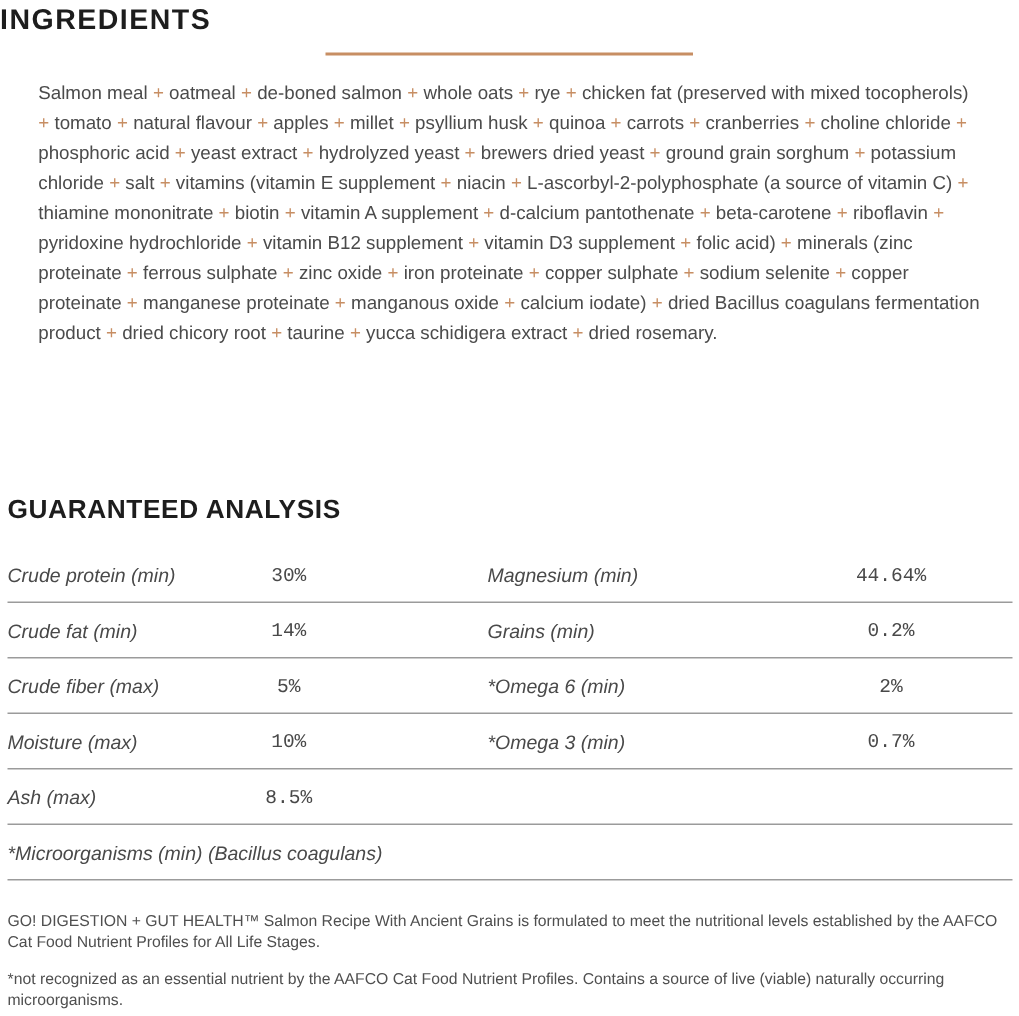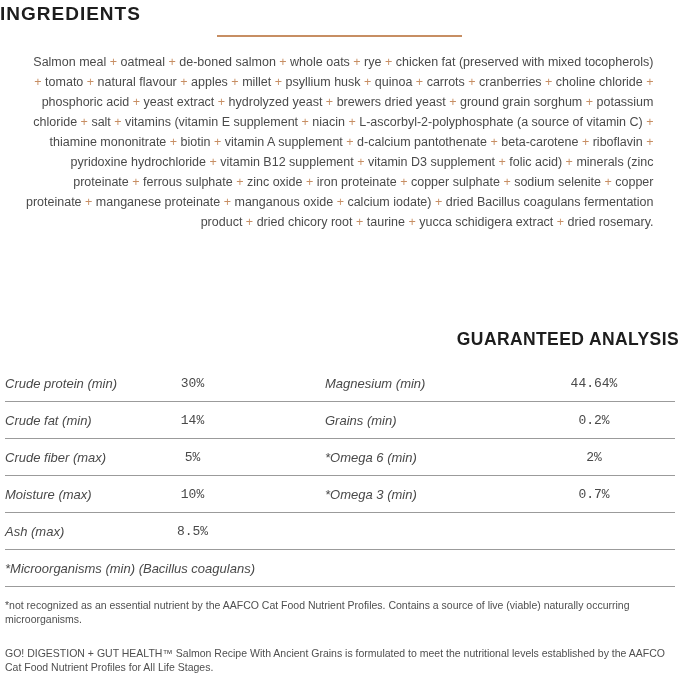--- a/index.html
+++ b/index.html
@@ -16,27 +16,27 @@
     margin-top: 3px; 
     font-size: 19px; font-weight: 800; letter-spacing: 1px;
     color: var(--heading);
   }
   .title-divider {
     width: 245px; height: 2px; background: var(--accent);
     margin: 10px auto 0;
   }
   .ingredients-text {
     margin: 15px auto 0; width: 628px;
-    font-size: 12.5px; line-height: 20px; text-align: right;
+    font-size: 12.5px; line-height: 20px; text-align: left;
     color: var(--body);
   }
   .ingredients-text .plus { color: var(--accent); }
 
   .ga-title {
-    margin: 97px 0 0 5px; text-align: right;
+    margin: 97px 0 0 5px; text-align: left;
     font-size: 17.5px; font-weight: 800; letter-spacing: 0.4px;
     color: var(--heading);
   }
 
   .ga-table { margin: 15px 4px 0 5px; }
   .ga-row {
     display: grid;
     grid-template-columns: 130px 115px 75px 188px 162px;
     height: 37px; align-items: center;
     border-bottom: 1px solid var(--rule);
@@ -100,17 +100,17 @@
         <div class="c2">8.5%</div>
         <div class="c3"></div>
         <div class="c4"></div>
         <div class="c5"></div>
       </div>
       <div class="ga-row wide">
         <div class="c1">*Microorganisms (min) (Bacillus coagulans)</div>
       </div>
     </div>
 
+  <p class="footnote footnote-2">GO! DIGESTION + GUT HEALTH™ Salmon Recipe With Ancient Grains is formulated to meet the nutritional levels established by the AAFCO Cat Food Nutrient Profiles for All Life Stages.</p>
+
   <p class="footnote footnote-1">*not recognized as an essential nutrient by the AAFCO Cat Food Nutrient Profiles. Contains a source of live (viable) naturally occurring microorganisms.</p>
-
-  <p class="footnote footnote-2">GO! DIGESTION + GUT HEALTH™ Salmon Recipe With Ancient Grains is formulated to meet the nutritional levels established by the AAFCO Cat Food Nutrient Profiles for All Life Stages.</p>
 
 </div>
 
 </body></html>

